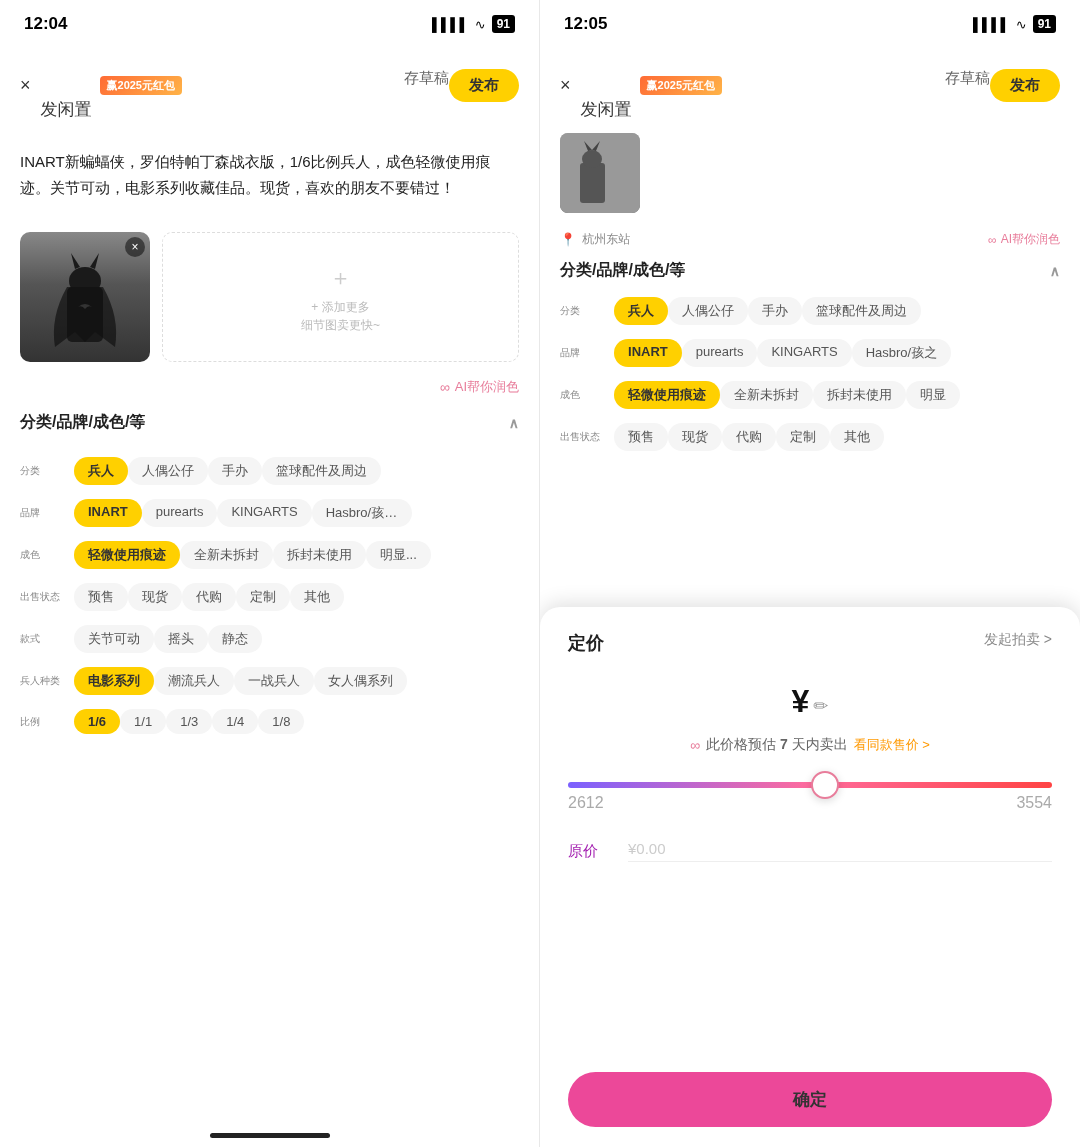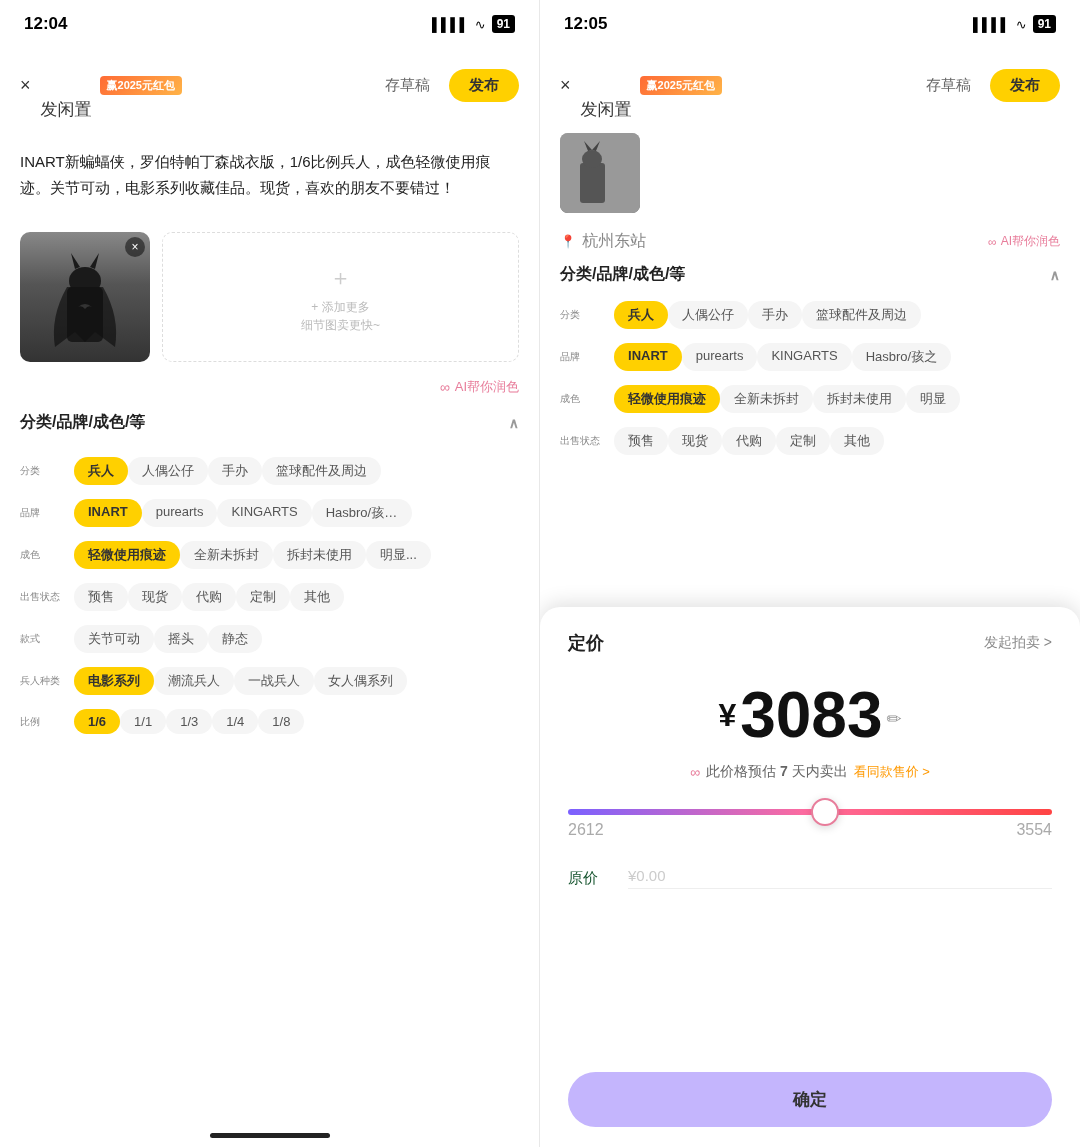--- a/index.html
+++ b/index.html
@@ -84,22 +84,21 @@
     .promo-badge {
       background: linear-gradient(135deg, #ff6b35, #ffb347);
       border-radius: 4px;
       padding: 2px 7px;
       font-size: 11px;
       color: #fff;
       font-weight: 600;
     }
     .top-bar-right {
       display: flex;
-      align-items: center;
-      gap: 19px;
+      gap: 0;
     }
     .draft-btn {
       font-size: 15px;
       color: #666;
     }
     .publish-btn {
       background: #FFD000;
       border-radius: 20px;
       padding: 7px 20px;
       font-size: 15px;
@@ -274,21 +273,21 @@
     }
 
     
     .location-row {
       display: flex;
       align-items: center;
       gap: 6px;
       padding: 6px 20px 12px;
     }
     .loc-icon { font-size: 13px; color: #f90; }
-    .loc-text { font-size: 16px; color: #888; }
+    .loc-text { font-size: 12px; color: #888; }
     .ai-btn-right {
       margin-left: auto;
       display: inline-flex;
       align-items: center;
       gap: 4px;
       font-size: 12px;
       color: #e87d9b;
     }
 
     
@@ -301,21 +300,21 @@
       background: #fff;
       border-radius: 20px 20px 0 0;
       box-shadow: 0 -4px 20px rgba(0,0,0,0.12);
       display: flex;
       flex-direction: column;
       padding: 24px 28px 20px;
       z-index: 10;
     }
     .pricing-header {
       display: flex;
-      align-items: center;
+      align-items: flex-start;
       justify-content: space-between;
       margin-bottom: 28px;
     }
     .pricing-title {
       font-size: 18px;
       font-weight: 600;
       color: #222;
     }
     .auction-btn {
       font-size: 14px;
@@ -400,21 +399,21 @@
 
     
     .original-price-row {
       display: flex;
       align-items: center;
       margin-top: 20px;
       margin-bottom: 24px;
     }
     .orig-label {
       font-size: 15px;
-      color: #14532d;
+      color: #a21caf;
       min-width: 60px;
     }
     .orig-value {
       font-size: 15px;
       color: #ccc;
       flex: 1;
       border-bottom: 1px solid #eee;
       padding-bottom: 4px;
     }
 
@@ -432,21 +431,21 @@
       background: #fff;
       font-size: 17px;
       color: #333;
       text-align: center;
       cursor: pointer;
     }
     .confirm-btn {
       flex: 2;
       padding: 16px;
       border-radius: 30px;
-      background: #c4b5fd;
+      background: #ec4899;
       font-size: 17px;
       font-weight: 700;
       color: #333;
       text-align: center;
       cursor: pointer;
     }
 
     
     .bottom-indicator {
       height: 24px;
@@ -708,21 +707,20 @@
 
   <div class="pricing-overlay">
 
     <div class="pricing-header">
       <span class="pricing-title">定价</span>
       <span class="auction-btn">发起拍卖 &gt;</span>
     </div>
 
     <div class="price-display">
       <span class="price-symbol">¥</span>
-      <span class="price-value">3083</span>
       <span class="price-edit-icon">✏</span>
     </div>
 
     <div class="prediction-row">
       <span class="pred-logo">∞</span>
       <span>此价格预估 <strong>7</strong> 天内卖出</span>
       <span class="pred-link">看同款售价 &gt;</span>
     </div>
 
     <div class="slider-container">

